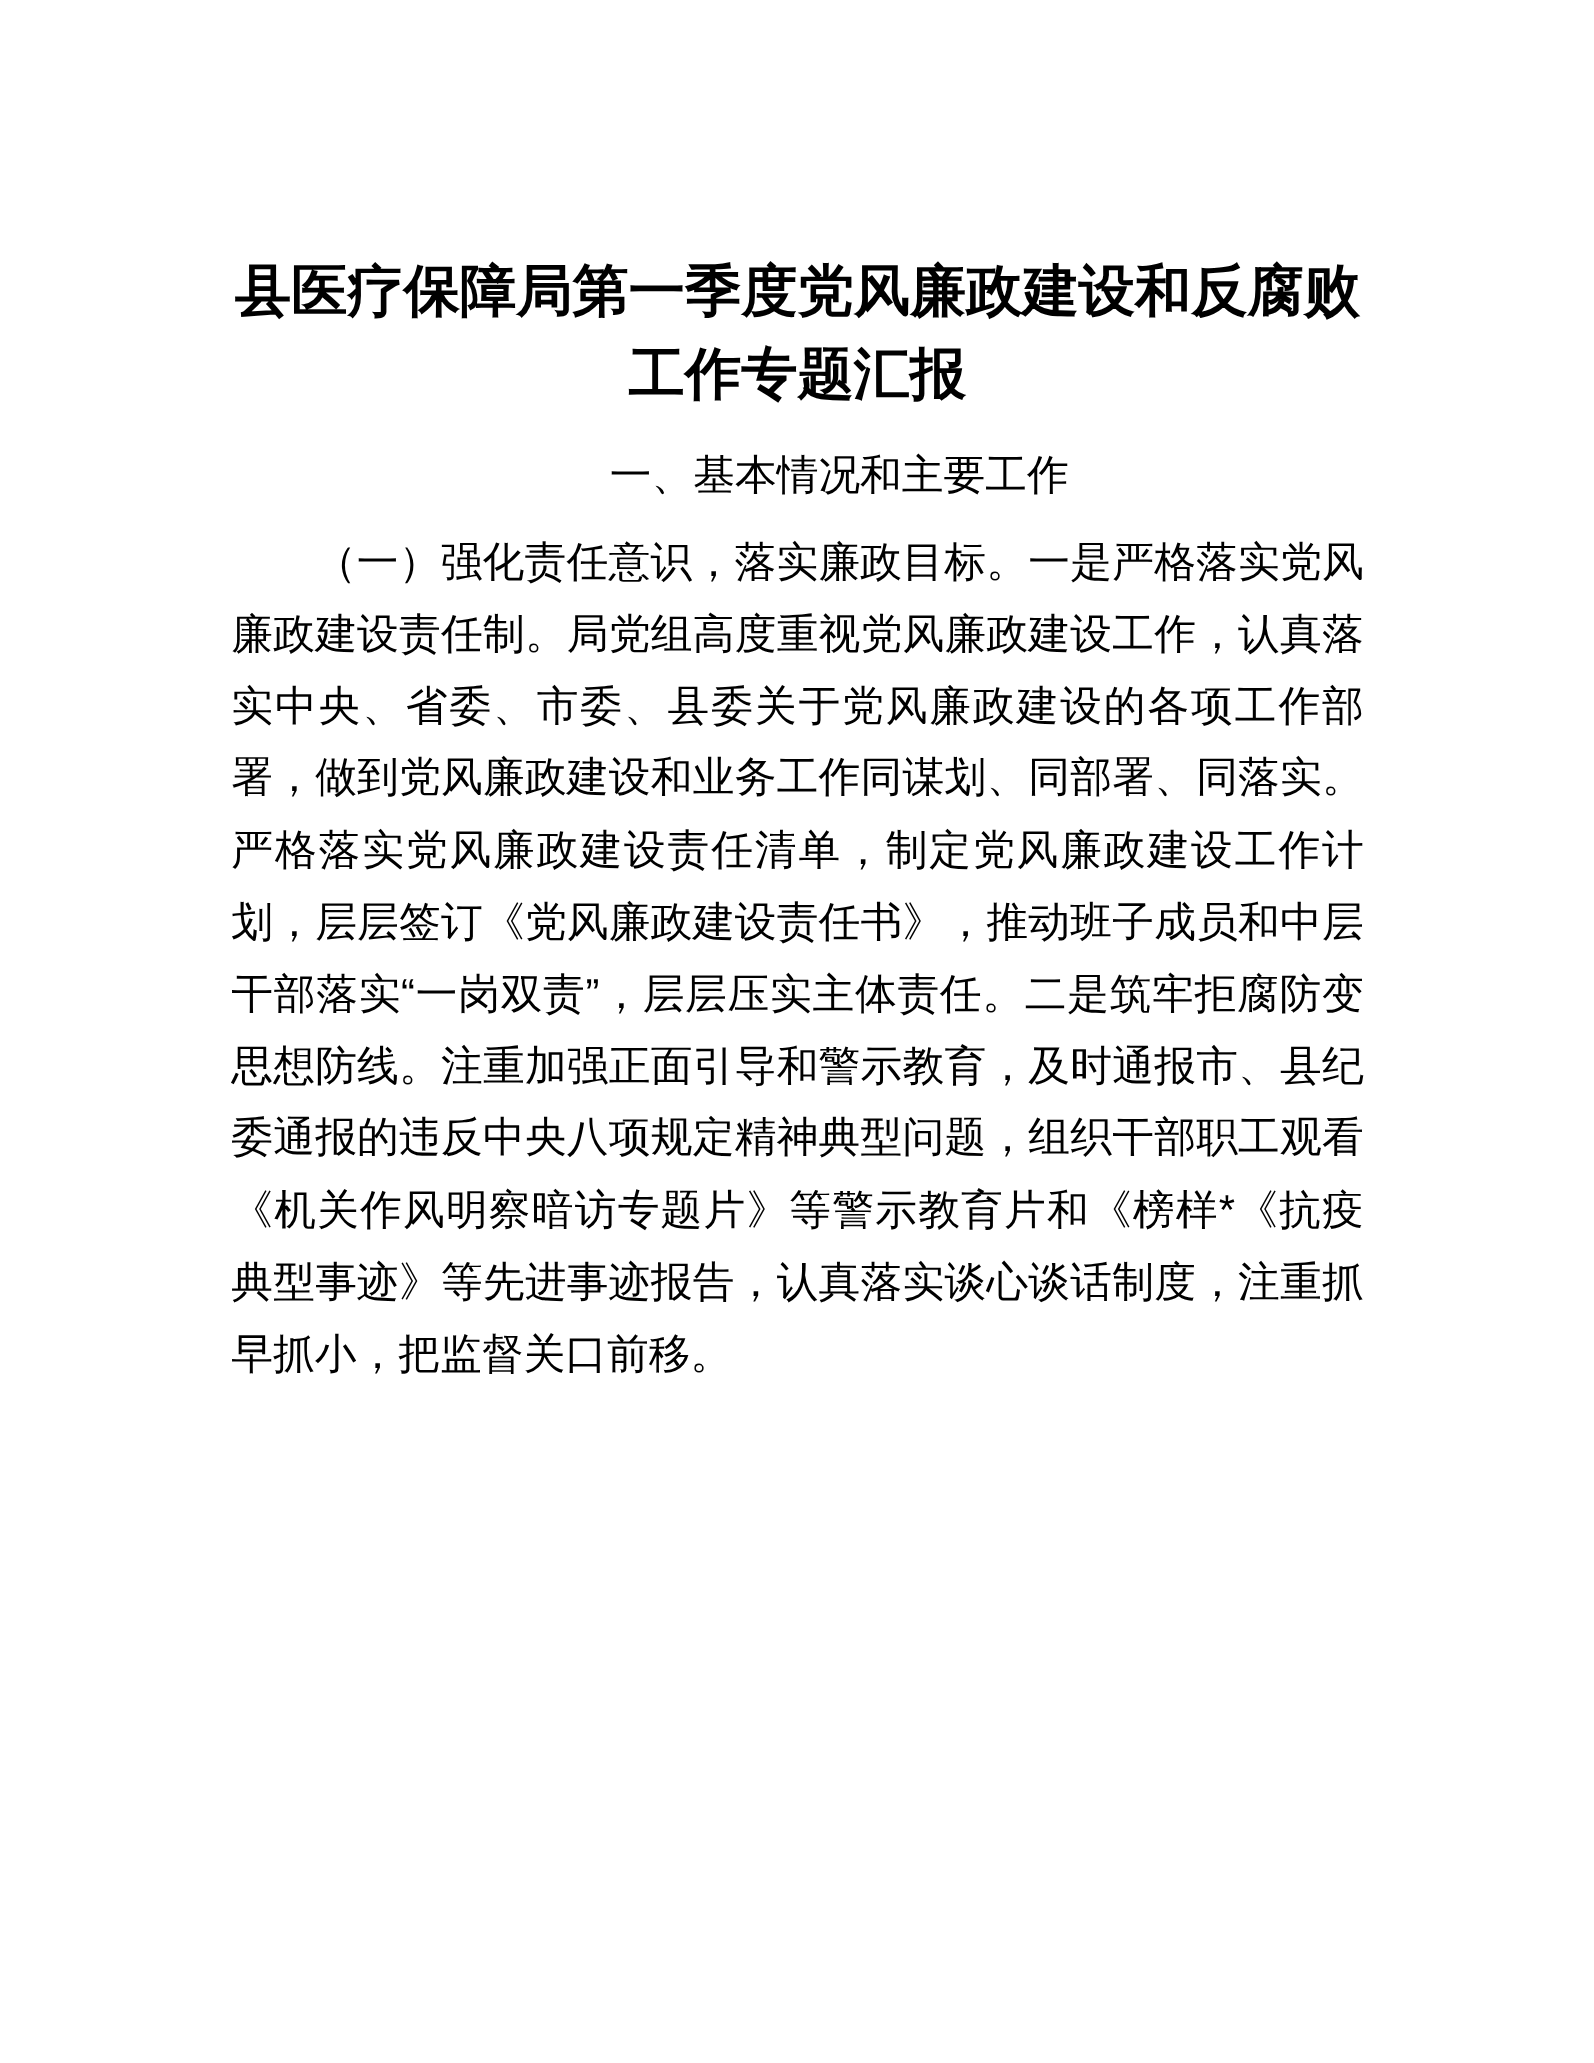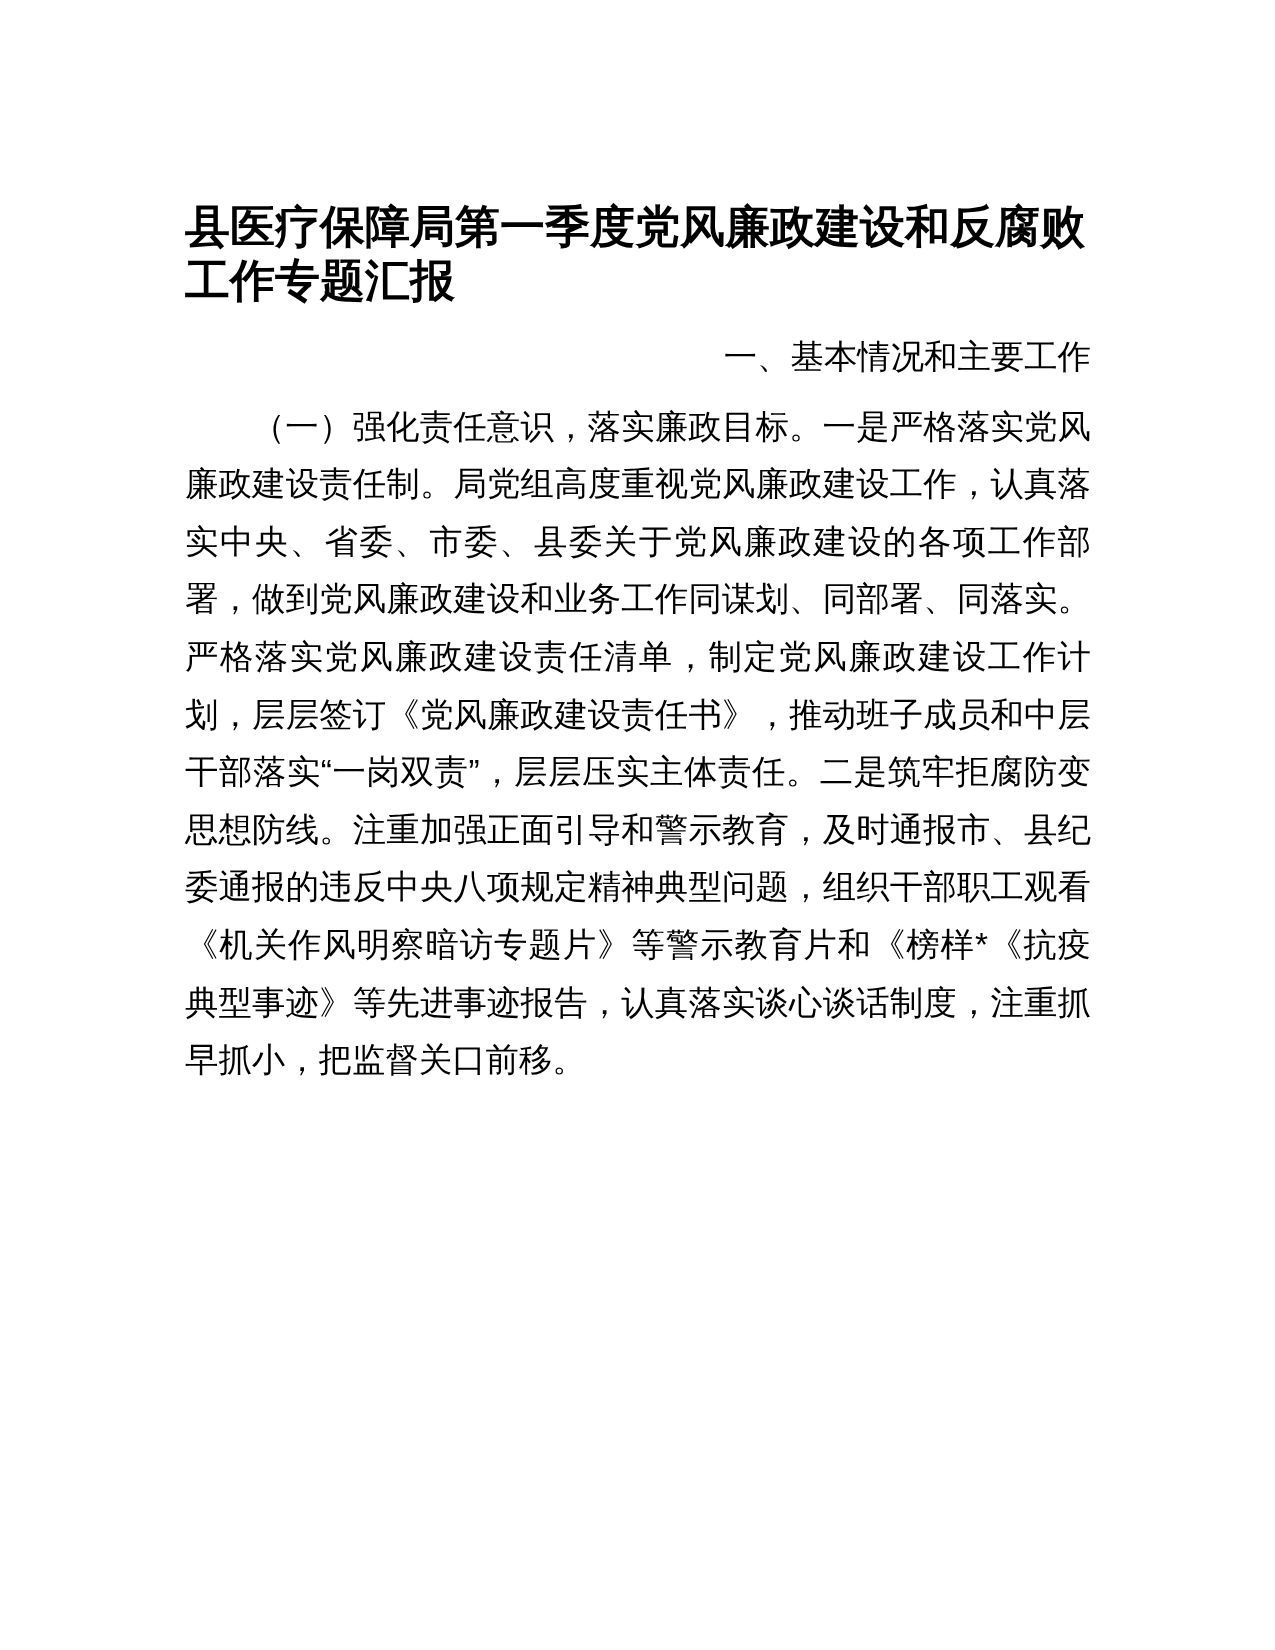--- a/index.html
+++ b/index.html
@@ -15,37 +15,37 @@
     padding: 200px 184px 0 185px;
     background: #ffffff;
     color: #000000;
     font-family: "Liberation Sans", sans-serif;
     overflow: hidden;
   }
   .doc-title {
     margin: 0 0 16px 0;
     font-size: 45px;
     font-weight: bold;
-    line-height: 54px;
-    text-align: left;
+    line-height: 66px;
+    text-align: center;
     letter-spacing: 0;
   }
   .doc-body p {
     margin: 0;
     font-size: 33.4px;
     line-height: 57.6px;
     text-align: justify;
     text-justify: inter-ideograph;
     text-indent: 2em;
     word-break: break-all;
     overflow-wrap: break-word;
   }
   .doc-body p.heading {
     margin: 20px 0 12px 0;
-    text-align: right;
+    text-align: center;
     font-family: Liberation Serif, serif;
   }
 </style>
 </head>
 <body>
 
 <div class="page" style="background: rgb(255, 255, 255); color: rgb(0, 0, 0);">
   <h1 class="doc-title">县医疗保障局第一季度党风廉政建设和反腐败工作专题汇报</h1>
   <div class="doc-body">
       <p class="heading">一、基本情况和主要工作</p>

